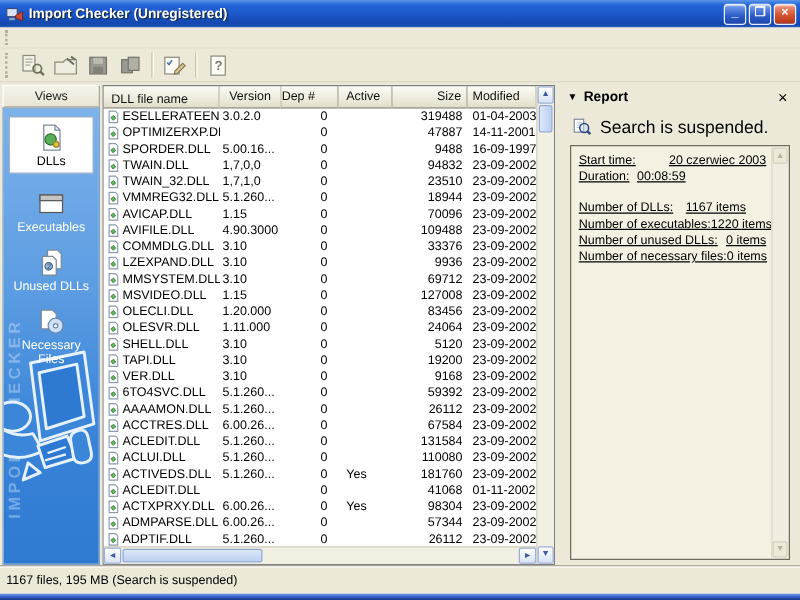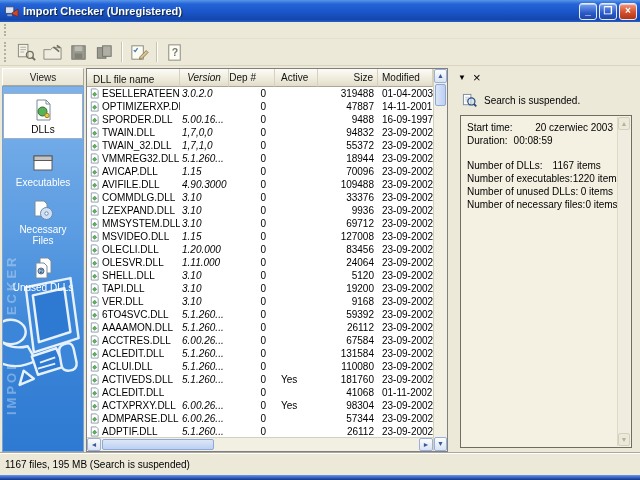--- a/index.html
+++ b/index.html
@@ -46,41 +46,41 @@
   .side-body { flex:1; position:relative; overflow:hidden; border:1px solid #7aa2cc;
     background: linear-gradient(180deg,#7db2ea 0%, #5b9ce2 40%, #3a85d8 70%, #2e7ad2 100%); }
   .watermark { position:absolute; left:1px; top:28px; height:300px; writing-mode:vertical-rl;
     transform:rotate(180deg); font-weight:bold; font-size:13px; letter-spacing:3px;
     color:rgba(225,238,252,.38); white-space:nowrap; }
   .side-items { position:relative; z-index:2; padding-top:4px; display:flex; flex-direction:column; align-items:center; }
   .side-item { display:flex; flex-direction:column; align-items:center; margin-bottom:10px; width:64px; }
   .side-item .side-icon { width:24px; height:24px; }
   .side-item svg { width:100%; height:100%; display:block; }
   .side-label { font-size:10px; color:#fff; margin-top:2px; text-align:center; }
-  .side-item.selected { background:#fff; border:1px solid #9ab0c8; border-radius:1px; width:80px; padding:4px 0 3px; margin:2px 0 12px; }
+  .side-item.selected { background:#fff; border:1px solid #9ab0c8; border-radius:1px; width:68px; padding:4px 0 3px; margin:2px 0 12px; }
   .side-item.selected .side-label { color:#000; }
   .illustration { position:absolute; left:0; right:0; bottom:0; height:178px; z-index:1; }
   .illustration svg { width:100%; height:100%; }
 
   
   .table-area { flex:0 0 360px; margin:2px 0 0 2px; display:grid;
     grid-template-columns:1fr 14px; grid-template-rows:18px 1fr 14px;
     border:1px solid #808080; background:#fff; min-height:0; }
   .thead { grid-column:1; grid-row:1; display:flex; background:#737373;justify-content:space-between; }
   .hcell { background:linear-gradient(180deg,#fcfbf5,#ebe8d8 70%,#e0dcc8); border-right:1px solid #d5d1bd;
     border-bottom:1px solid #aca899; font-size:10px; color:#111; padding-top:3px; height:18px;
     white-space:nowrap; overflow:hidden; }
   .tbody { grid-column:1; grid-row:2; background:#fff; overflow:hidden; }
   .trow { display:flex; height:13px; align-items:center; }
   .tcell { font-size:10px; color:#000; white-space:nowrap; overflow:hidden; height:13px; line-height:13px; }
   .c0 { width:93px; padding-left:2px; display:flex; align-items:center; }
   .c0 .row-icon { width:11px; height:11px; flex:0 0 11px; margin-right:2px; }
   .c0 .row-icon svg { width:100%; height:100%; display:block; }
   .hcell.c0 { padding-left:6px; }
-  .c1 { width:49px; padding-left:2px;font-style:italic; }
+  .c1 { width:49px; padding-left:2px; }
   .hcell.c1 { text-align:center; padding-left:0; }
   .c2 { width:46px; text-align:right; padding-right:9px; }
   .hcell.c2 { padding-right:18px; }
   .c3 { width:43px; padding-left:6px; }
   .c4 { width:60px; text-align:right; padding-right:4px; }
   .c5 { width:55px; padding-left:4px; }
 
   
   .vscroll { grid-column:2; grid-row:1 / 4; background:#f2f0e3; border-left:1px solid #d4d0be;
     display:flex; flex-direction:column; position:relative; }
@@ -98,23 +98,23 @@
 
   
   .report { flex:1 1 auto; margin:2px 2px 0 0; display:flex; flex-direction:column; background:#ece9d8; min-width:0; }
   .rpt-header { height:19px; flex:0 0 19px; display:flex; align-items:center; padding:0 6px; }
   .rpt-collapse { font-size:8px; color:#000; margin-right:5px; }
   .rpt-title { font-weight:bold; font-size:11px; color:#000; flex:1; }
   .rpt-close { font-size:13px; color:#000; line-height:1; padding:0 2px; }
   .rpt-status { display:flex; align-items:center; padding:6px 8px 5px 10px; }
   .rpt-status .st-icon { width:15px; height:15px; margin-right:7px; }
   .rpt-status .st-icon svg { width:100%; height:100%; display:block; }
-  .rpt-status .st-text { font-size:10px; color:#000; }
+  .rpt-status .st-text { font-size:14px; color:#000; }
   .rpt-listbox { flex:1; margin:2px 6px 4px 8px; border:1px solid #6e6d60; background:#f4f1e2;
-    position:relative; overflow:hidden; padding:5px 18px 4px 6px; }
+    position:relative; overflow:hidden; padding:5px 18px 4px 6px;text-decoration:underline; }
   .rpt-line { display:flex; font-size:10px; line-height:13px; color:#000; white-space:nowrap; }
   .rpt-line .lbl { }
   .rpt-line .val-right { margin-left:auto; }
   .rpt-line .val-near { margin-left:10px; }
   .rpt-blank { height:12px; }
   .rpt-scroll { position:absolute; top:1px; right:1px; bottom:1px; width:13px; background:#f0ede0;
     border-left:1px solid #ddd9c8; display:flex; flex-direction:column; justify-content:space-between; }
   .rpt-scroll .sb-dis { height:13px; background:#ece9d8; border:1px solid #d4d0c0; border-radius:2px;
     color:#b6b2a0; font-size:7px; line-height:11px; text-align:center; }
 
@@ -240,37 +240,37 @@
                 <svg viewBox="0 0 24 24">
                   <rect x="3" y="5" width="18" height="14" fill="#fff" stroke="#5a5a5a"></rect>
                   <rect x="3" y="5" width="18" height="4.5" fill="#c4c4c4" stroke="#5a5a5a"></rect>
                 </svg>
               </span>
               <span class="side-label">Executables</span>
             </div>
             <div class="side-item">
               <span class="side-icon">
                 <svg viewBox="0 0 24 24">
-                  <path d="M4 3h9l3 3v12H4z" fill="#fff" stroke="#7a8a9a"></path>
-                  <circle cx="15.5" cy="15.5" r="6" fill="#cfe0f4" stroke="#6a87b0"></circle>
-                  <circle cx="15.5" cy="15.5" r="1.7" fill="#fff" stroke="#6a87b0"></circle>
-                </svg>
-              </span>
-              <span class="side-label">Necessary Files</span>
-            </div>
-            <div class="side-item">
-              <span class="side-icon">
-                <svg viewBox="0 0 24 24">
                   <path d="M9 2h8l3 3v12H9z" fill="#fff" stroke="#7a8a9a"></path>
                   <path d="M5 7h8l3 3v12H5z" fill="#fff" stroke="#7a8a9a"></path>
                   <circle cx="10" cy="15" r="3" fill="#9ab8d8" stroke="#4a6a8a"></circle>
                   <text x="8.6" y="17.4" font-size="6" fill="#1a3a5a">2</text>
                 </svg>
               </span>
               <span class="side-label">Unused DLLs</span>
+            </div>
+            <div class="side-item">
+              <span class="side-icon">
+                <svg viewBox="0 0 24 24">
+                  <path d="M4 3h9l3 3v12H4z" fill="#fff" stroke="#7a8a9a"></path>
+                  <circle cx="15.5" cy="15.5" r="6" fill="#cfe0f4" stroke="#6a87b0"></circle>
+                  <circle cx="15.5" cy="15.5" r="1.7" fill="#fff" stroke="#6a87b0"></circle>
+                </svg>
+              </span>
+              <span class="side-label">Necessary Files</span>
             </div>
           </div>
         <div class="illustration">
           <svg viewBox="0 0 78 175" fill="none" stroke="#e6f1fc" stroke-width="2.4" stroke-linejoin="round">
             <path d="M22 14 L66 5 L74 64 L30 78 Z" fill="#3c86da"></path>
             <path d="M29 22 L60 15 L66 58 L35 68 Z" fill="#2e7ad2"></path>
             <ellipse cx="7" cy="58" rx="15" ry="12" fill="#3c86da"></ellipse>
             <path d="M-4 66 Q8 76 24 72 L32 86 Q14 96 -4 88 Z" fill="#3c86da"></path>
             <path d="M28 82 L52 74 L60 92 L34 100 Z" fill="#2e7ad2"></path>
             <path d="M36 88 l15 -5 M34 94 l17 -5" stroke-width="1.8"></path>
@@ -361,21 +361,21 @@
                 <svg viewBox="0 0 12 12">
                   <path d="M2.5 1h5.5l2 2v8h-7.5z" fill="#fff" stroke="#8a9aaa"></path>
                   <path d="M4 6.5l2.5-1.8 1.8 2.5-2.5 1.8z" fill="#5cb85c" stroke="#2e6e2e" stroke-width="0.6"></path>
                 </svg>
               </span>
               <span>TWAIN_32.DLL</span>
             </div>
             <div class="tcell c1">1,7,1,0</div>
             <div class="tcell c2">0</div>
             <div class="tcell c3"></div>
-            <div class="tcell c4">55372</div>
+            <div class="tcell c4">23510</div>
             <div class="tcell c5">23-09-2002</div>
           </div>
           <div class="trow">
             <div class="tcell c0">
               <span class="row-icon">
                 <svg viewBox="0 0 12 12">
                   <path d="M2.5 1h5.5l2 2v8h-7.5z" fill="#fff" stroke="#8a9aaa"></path>
                   <path d="M4 6.5l2.5-1.8 1.8 2.5-2.5 1.8z" fill="#5cb85c" stroke="#2e6e2e" stroke-width="0.6"></path>
                 </svg>
               </span>
@@ -735,20 +735,21 @@
         <div class="spacer"></div>
         <div class="sb-btn">►</div>
       </div>
     </div>
 
     <div class="splitter"></div>
 
     <div class="report">
       <div class="rpt-header">
         <span class="rpt-collapse">▼</span>
+        <span class="rpt-title">Report</span>
         <span class="rpt-close">×</span>
       </div>
       <div class="rpt-status">
         <span class="st-icon">
           <svg viewBox="0 0 16 16">
               <rect x="1.5" y="1.5" width="8" height="11" fill="#fff" stroke="#7a8aa0"></rect>
               <path d="M3.5 4.5h4M3.5 6.5h4M3.5 8.5h3" stroke="#aab8c8" stroke-width="0.8"></path>
               <circle cx="10" cy="9" r="3.8" fill="#cfe0f2" fill-opacity="0.55" stroke="#2a4a80" stroke-width="1.3"></circle>
               <path d="M12.8 11.8l2.4 2.4" stroke="#2a4a80" stroke-width="2"></path>
             </svg>

